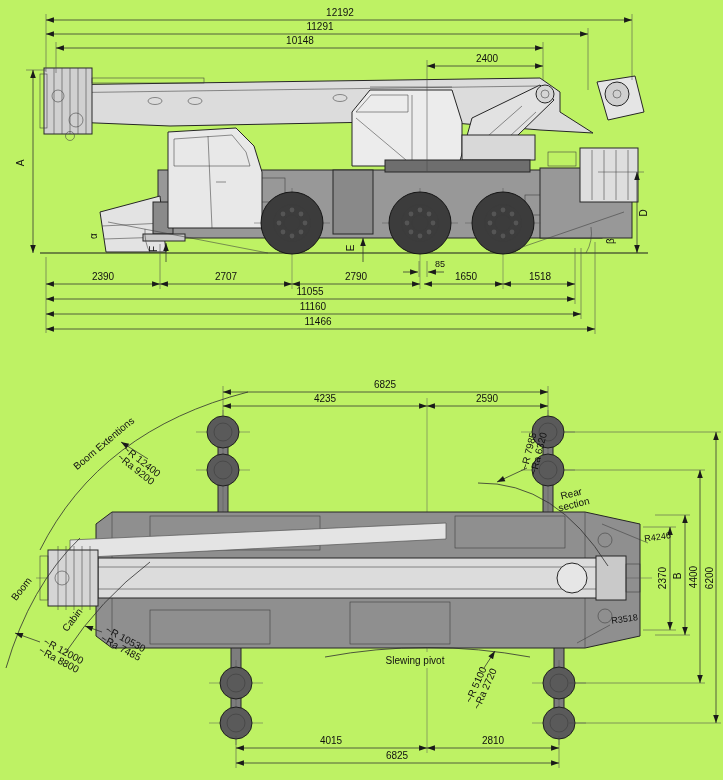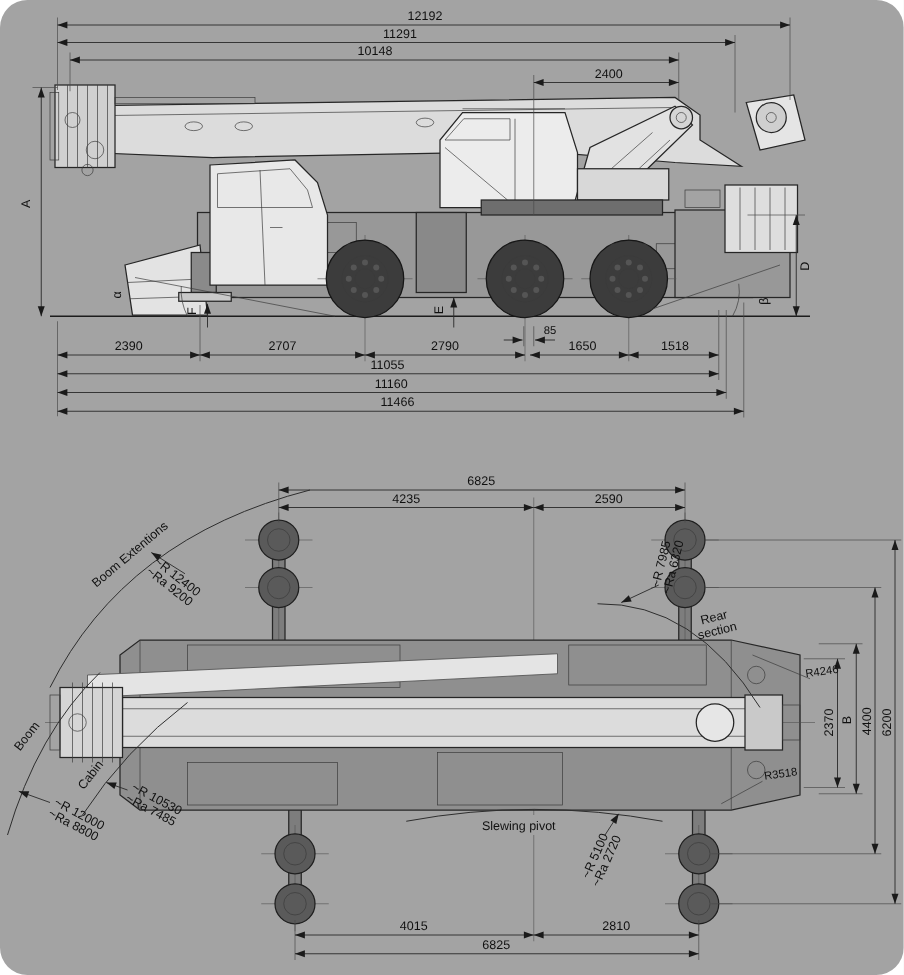--- a/index.html
+++ b/index.html
@@ -1,16 +1,16 @@
 <!DOCTYPE html>
 <html><head>
 <meta charset="utf-8">
 <style>
   html,body{margin:0;padding:0;background:#ffffff;}
-  .page{width:723px;height:780px;position:relative;background:#a3a3a3;overflow:hidden;border-radius:22px;}
+  .page{width:723px;height:780px;position:relative;background:#bef264;overflow:hidden;}
   svg{display:block;}
   text{font-family:"Liberation Sans",sans-serif;font-size:10px;fill:#101010;}
   .sm{font-size:9px;}
   .dim{stroke:#2e2e2e;stroke-width:.75;fill:none;}
   .ext{stroke:#4a4a4a;stroke-width:.55;fill:none;}
   .out{stroke:#262626;stroke-width:1;}
   .thin{stroke:#3a3a3a;stroke-width:.55;fill:none;}
   .cl{stroke:#555;stroke-width:.5;fill:none;}
   .arc{stroke:#2e2e2e;stroke-width:.8;fill:none;}
 </style>

